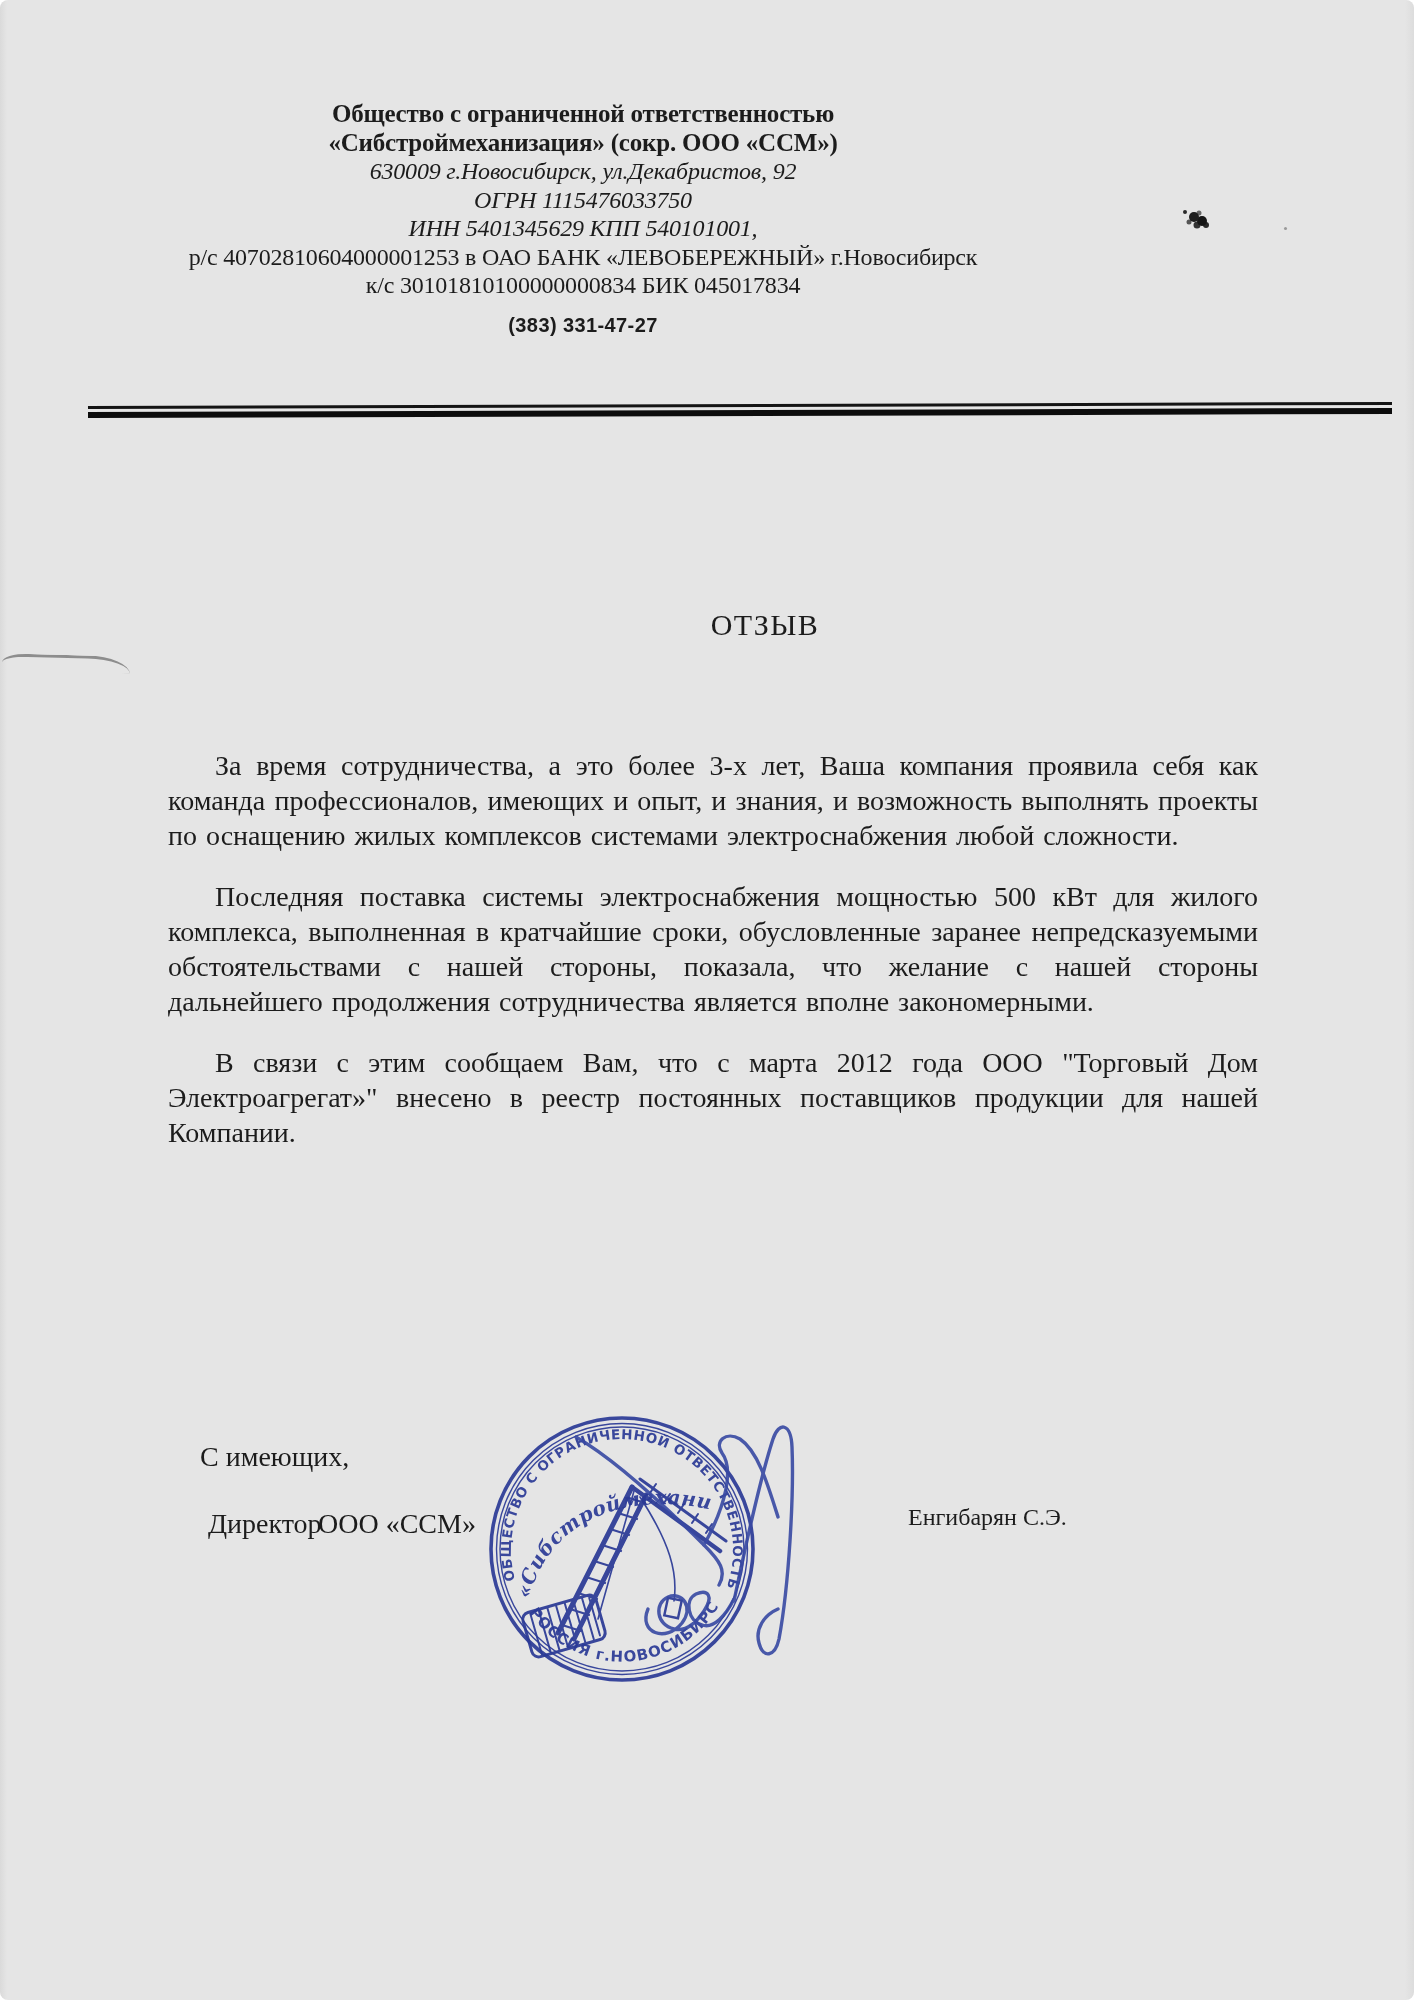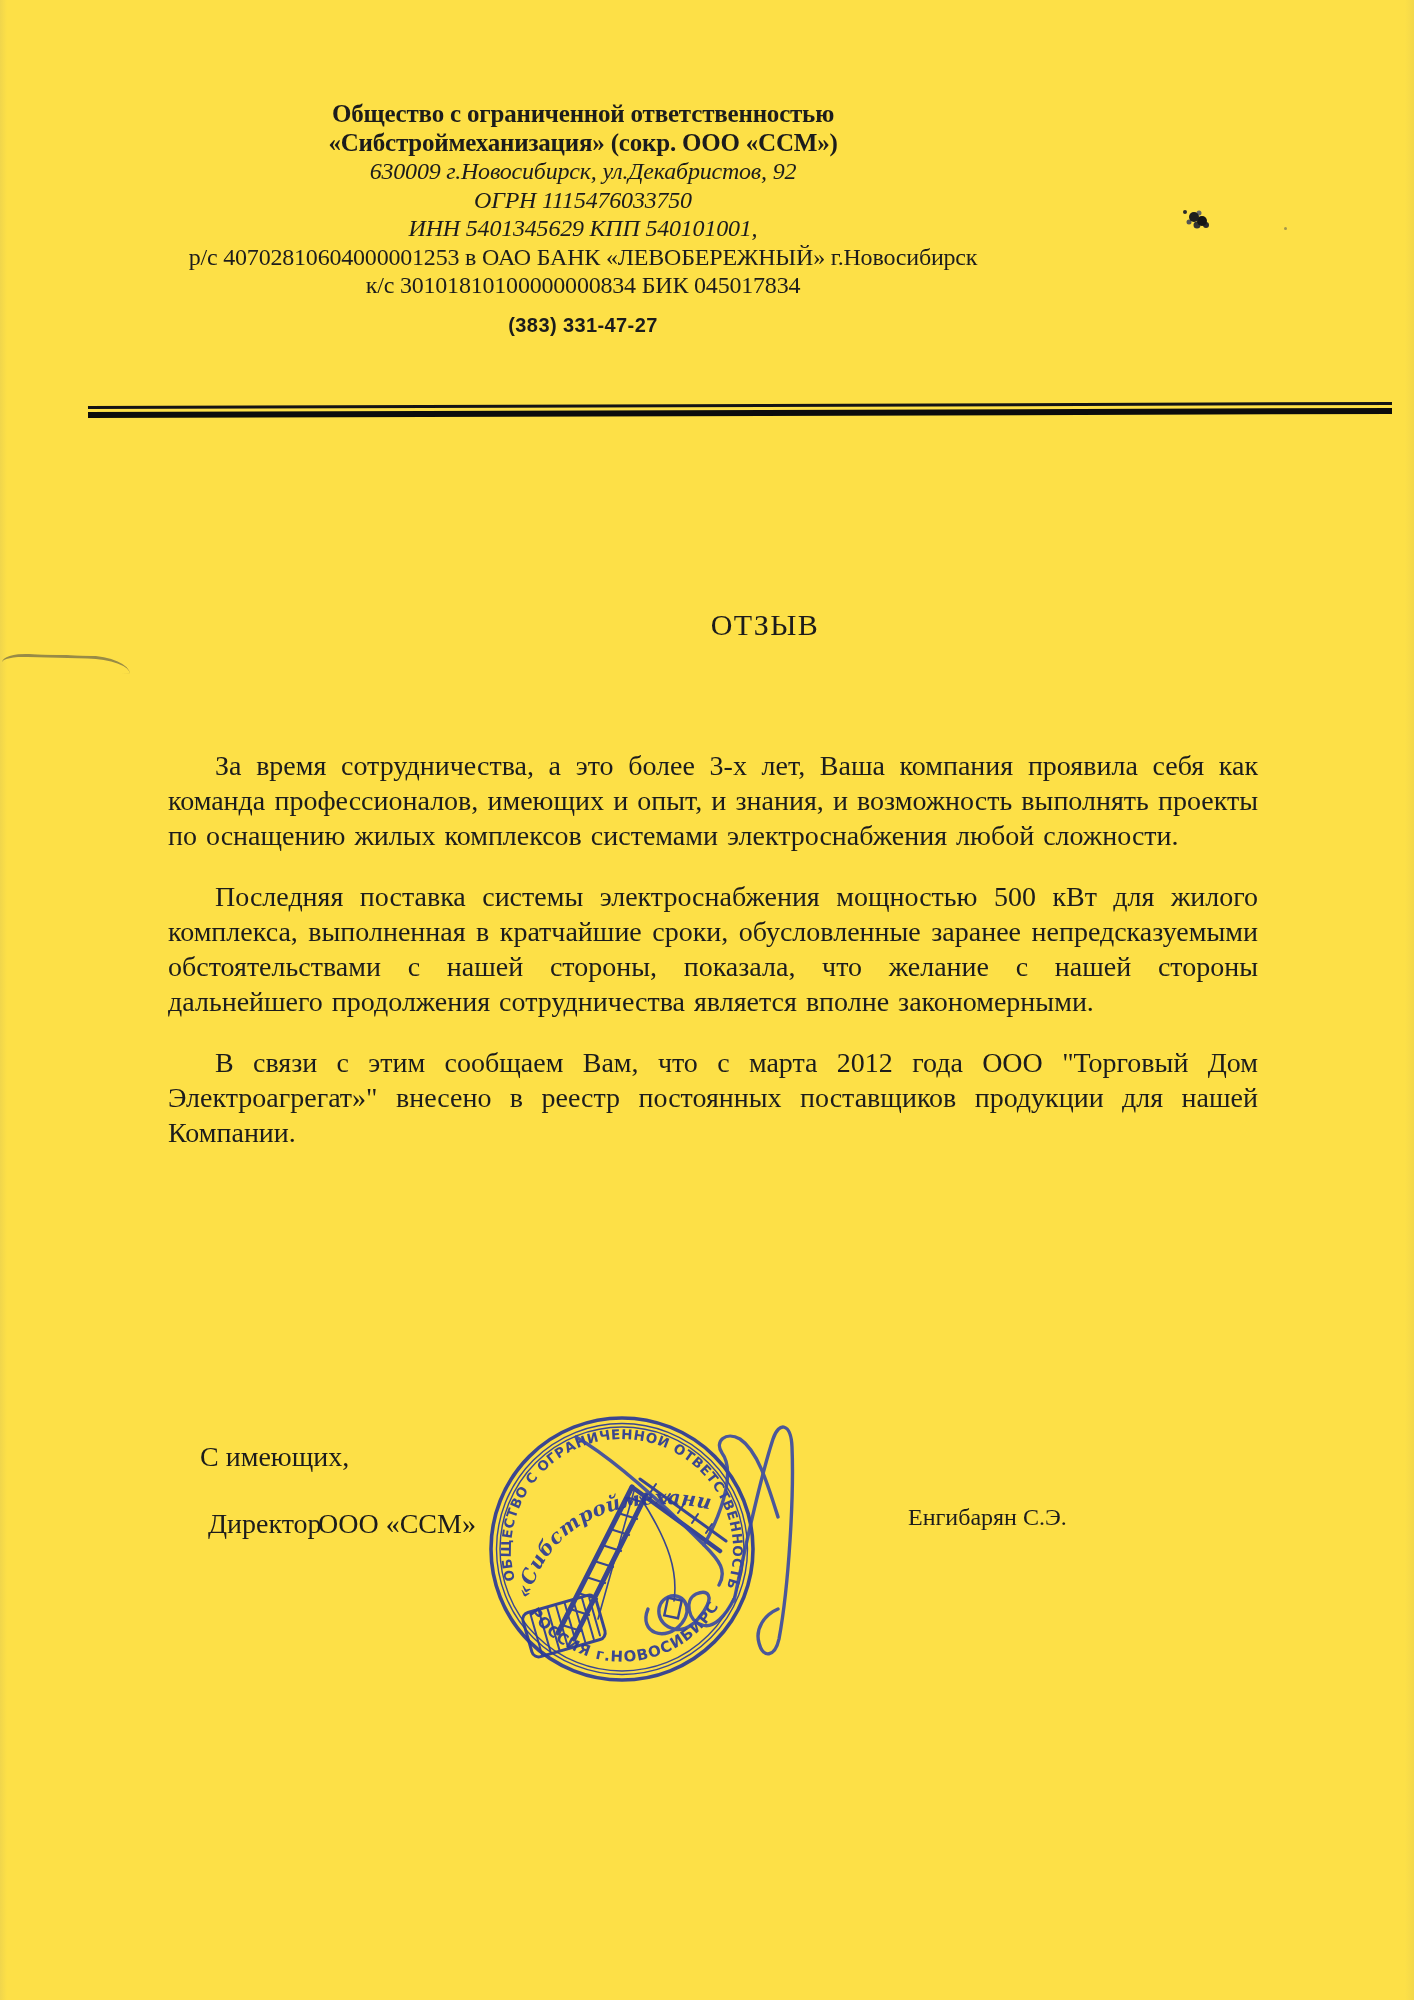--- a/index.html
+++ b/index.html
@@ -1,22 +1,23 @@
 <!DOCTYPE html>
 <html lang="ru"><head>
 <meta charset="utf-8">
 <style>
   html, body { margin:0; padding:0; background:#ffffff; }
   .page {
     position:relative;
     width:1414px; height:2000px;
-    background:#fde047;
+    background:#e5e5e5;
     overflow:hidden;
     font-family:"Liberation Serif", serif;
     color:#1c1c1c;
+    border-radius:8px;
   }
   
   .edge-left  { position:absolute; left:0; top:0; width:7px; height:100%;
                 background:linear-gradient(to right, rgba(120,120,120,0.10), rgba(120,120,120,0)); }
   .edge-right { position:absolute; right:0; top:0; width:9px; height:100%;
                 background:linear-gradient(to left, rgba(120,120,120,0.08), rgba(120,120,120,0)); }
 
   
   .letterhead { position:absolute; left:100px; top:100px; width:966px; text-align:center; }
   .lh-line    { font-size:24px; line-height:28.5px; letter-spacing:-0.2px; white-space:nowrap; }

